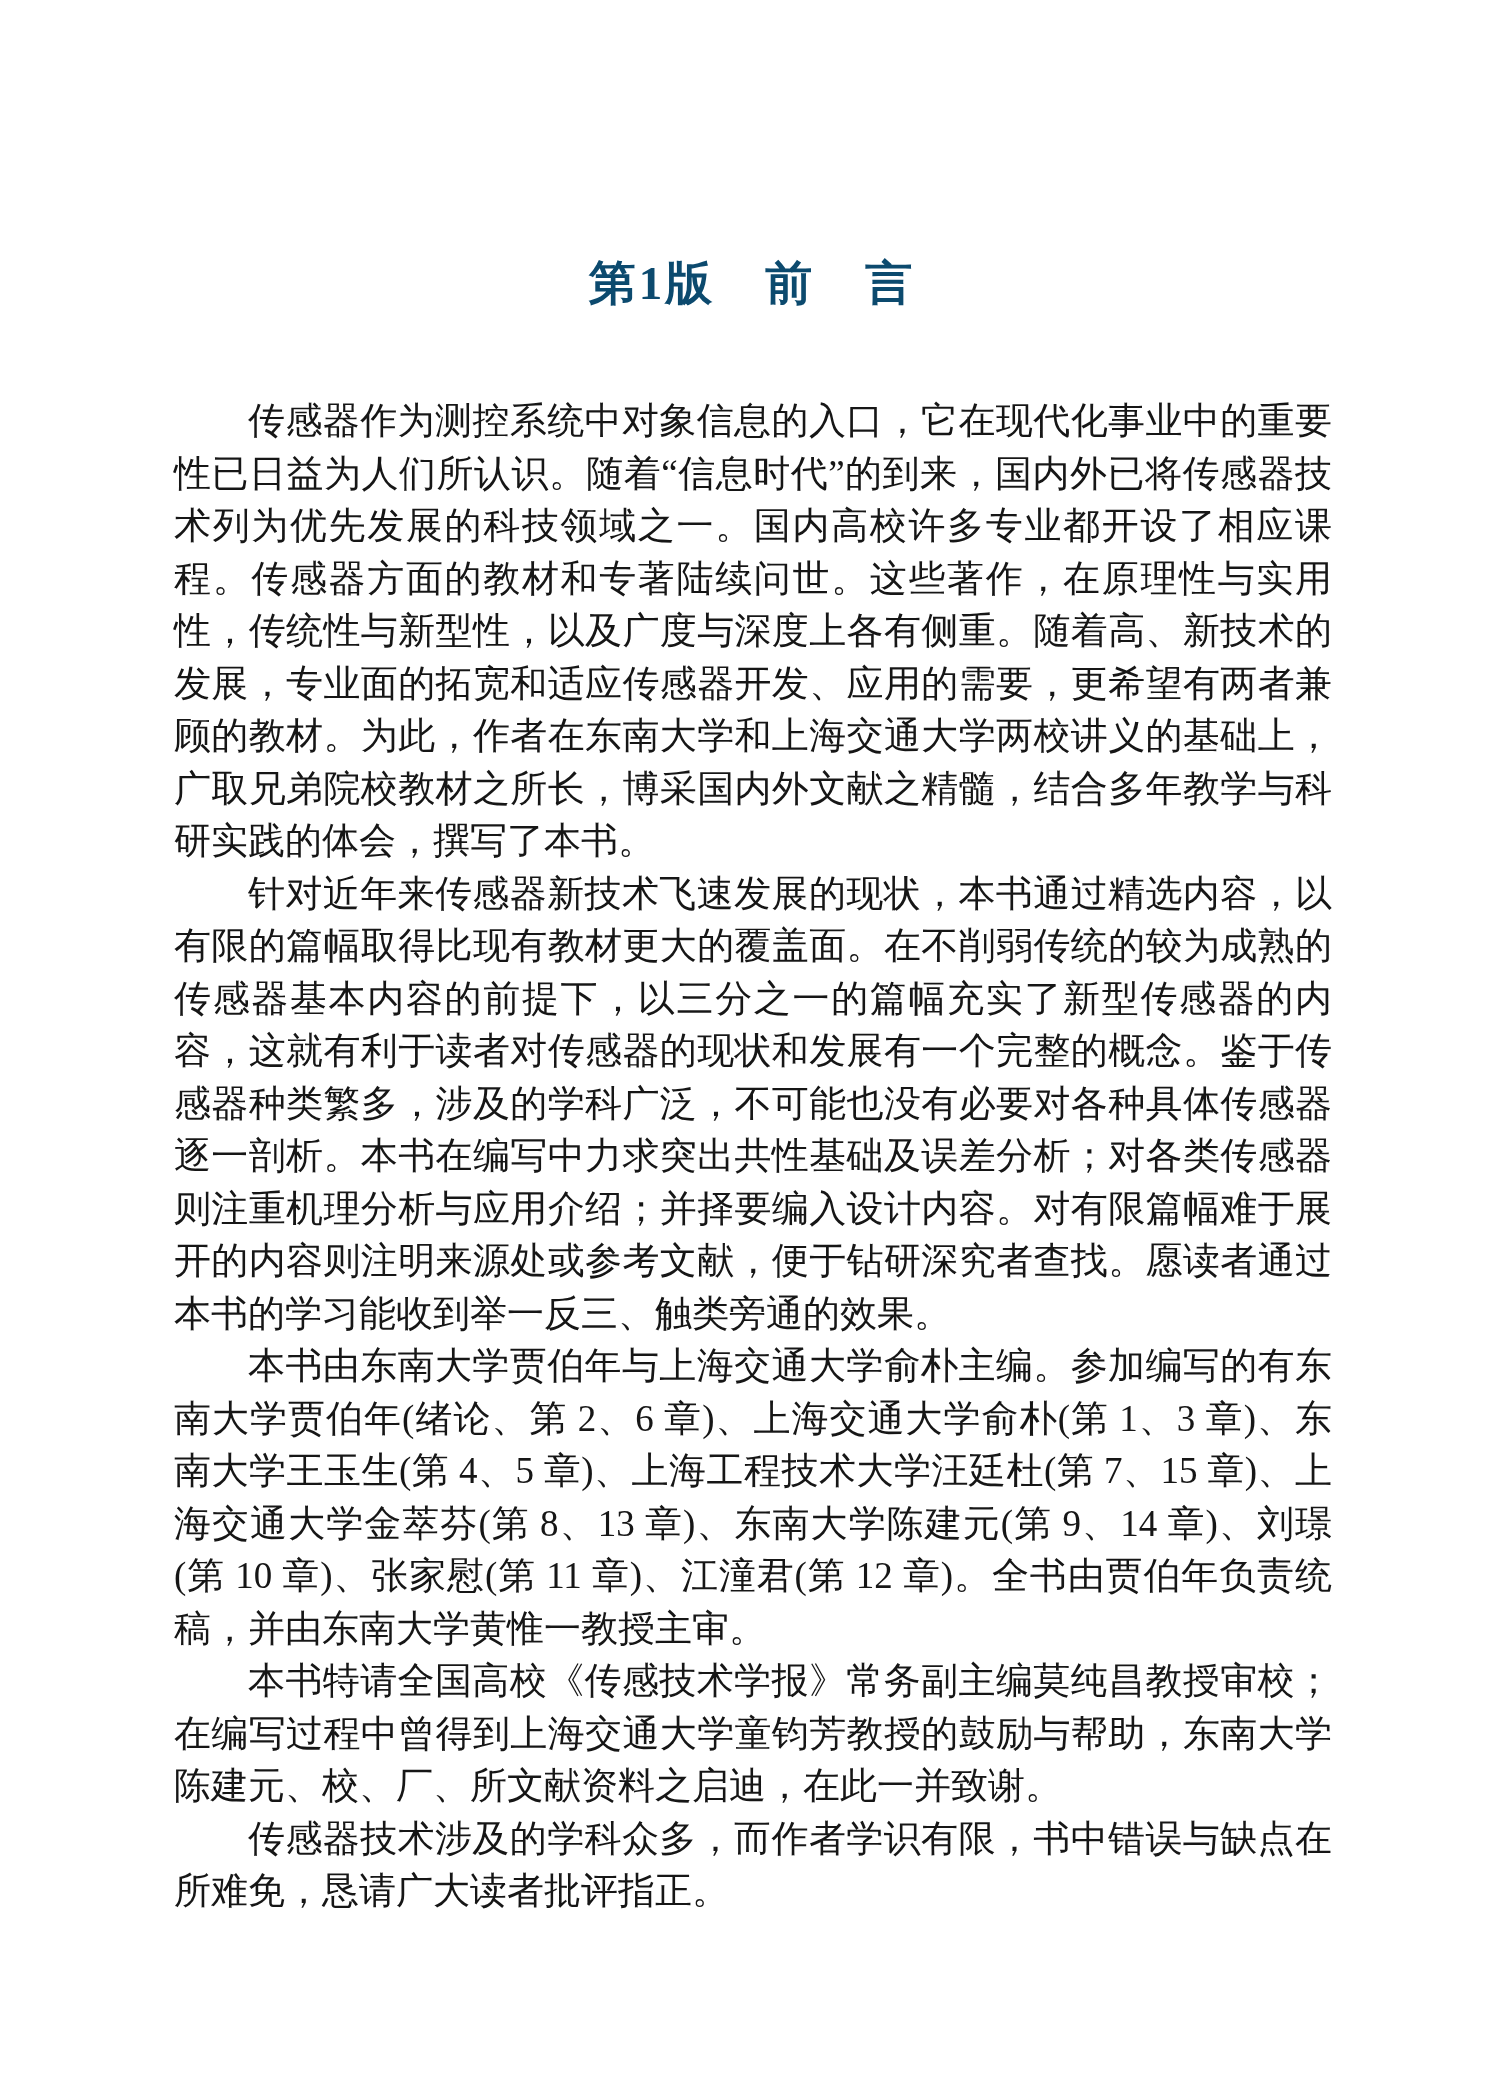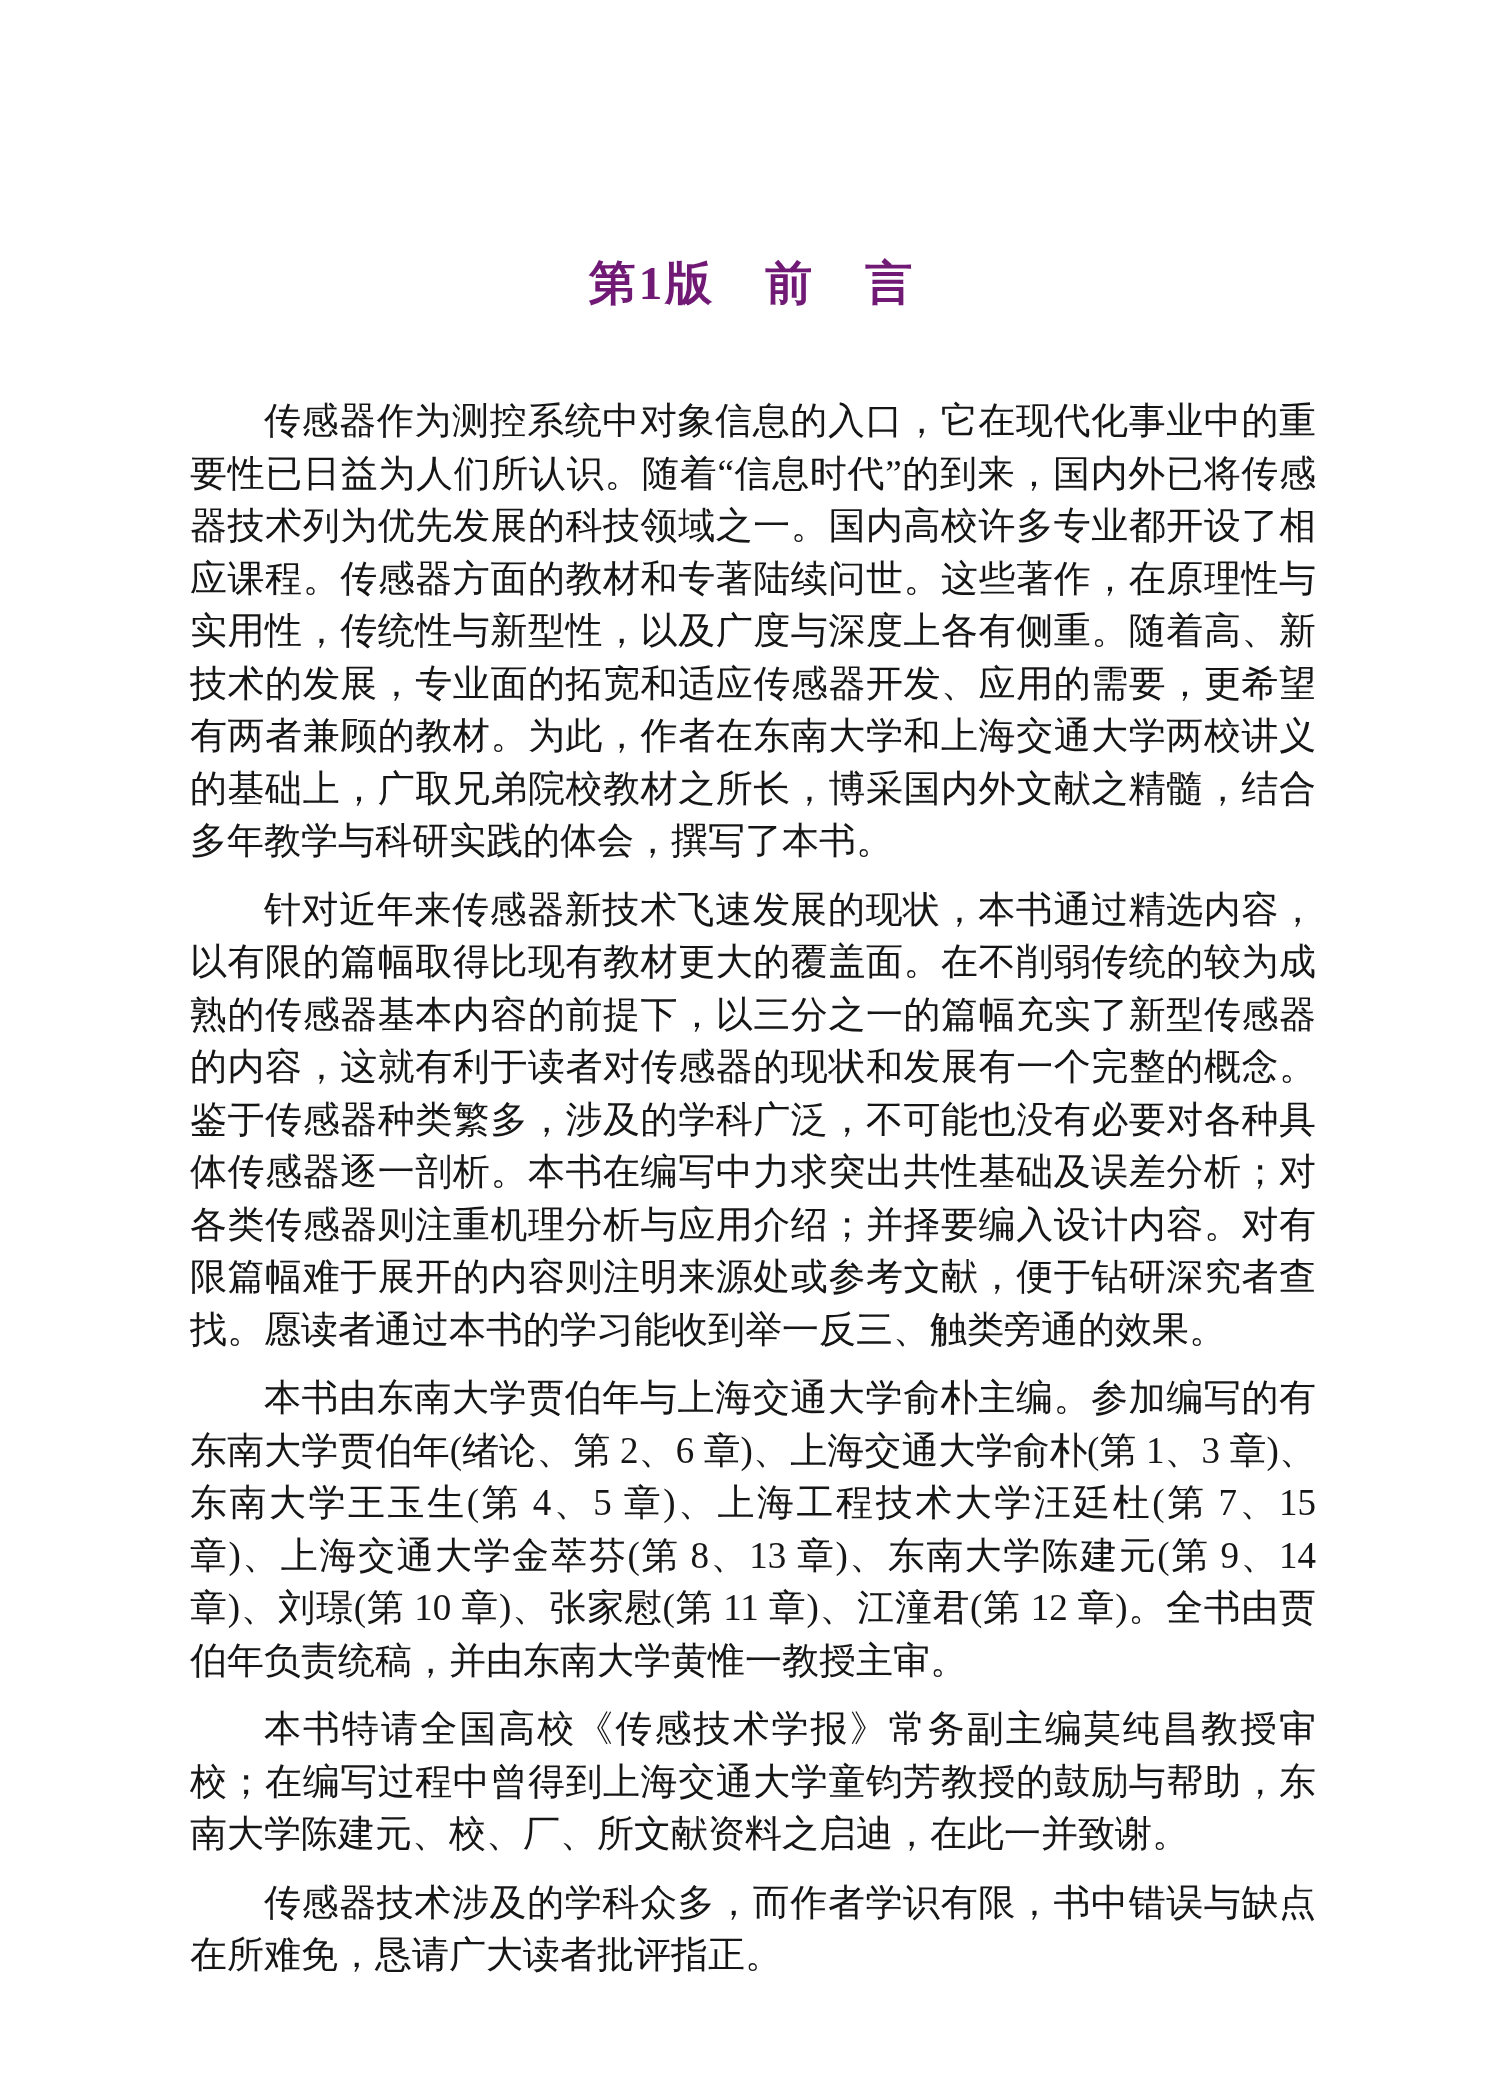--- a/index.html
+++ b/index.html
@@ -17,32 +17,32 @@
     font-family: "Liberation Serif", "DejaVu Serif", serif;
     overflow: hidden;
   }
   .title {
     margin: 0;
     padding-top: 252px;
     text-align: center;
     font-size: 47px;
     font-weight: 700;
     letter-spacing: 3px;
-    color: #701a75;
+    color: #0c4a6e;
   }
   .body-block {
     margin: 80px 172px 0 174px;
     font-size: 37px;
     line-height: 52.5px;
     text-align: justify;
     text-justify: inter-ideograph;
     color: #161616;
   }
   .body-block p {
-    margin: 16px;
+    margin: 0;
     text-indent: 2em;
   }
 </style>
 </head>
 <body>
 
 <div class="page">
   <h1 class="title">第1版　前　言</h1>
 
   <div class="body-block">

